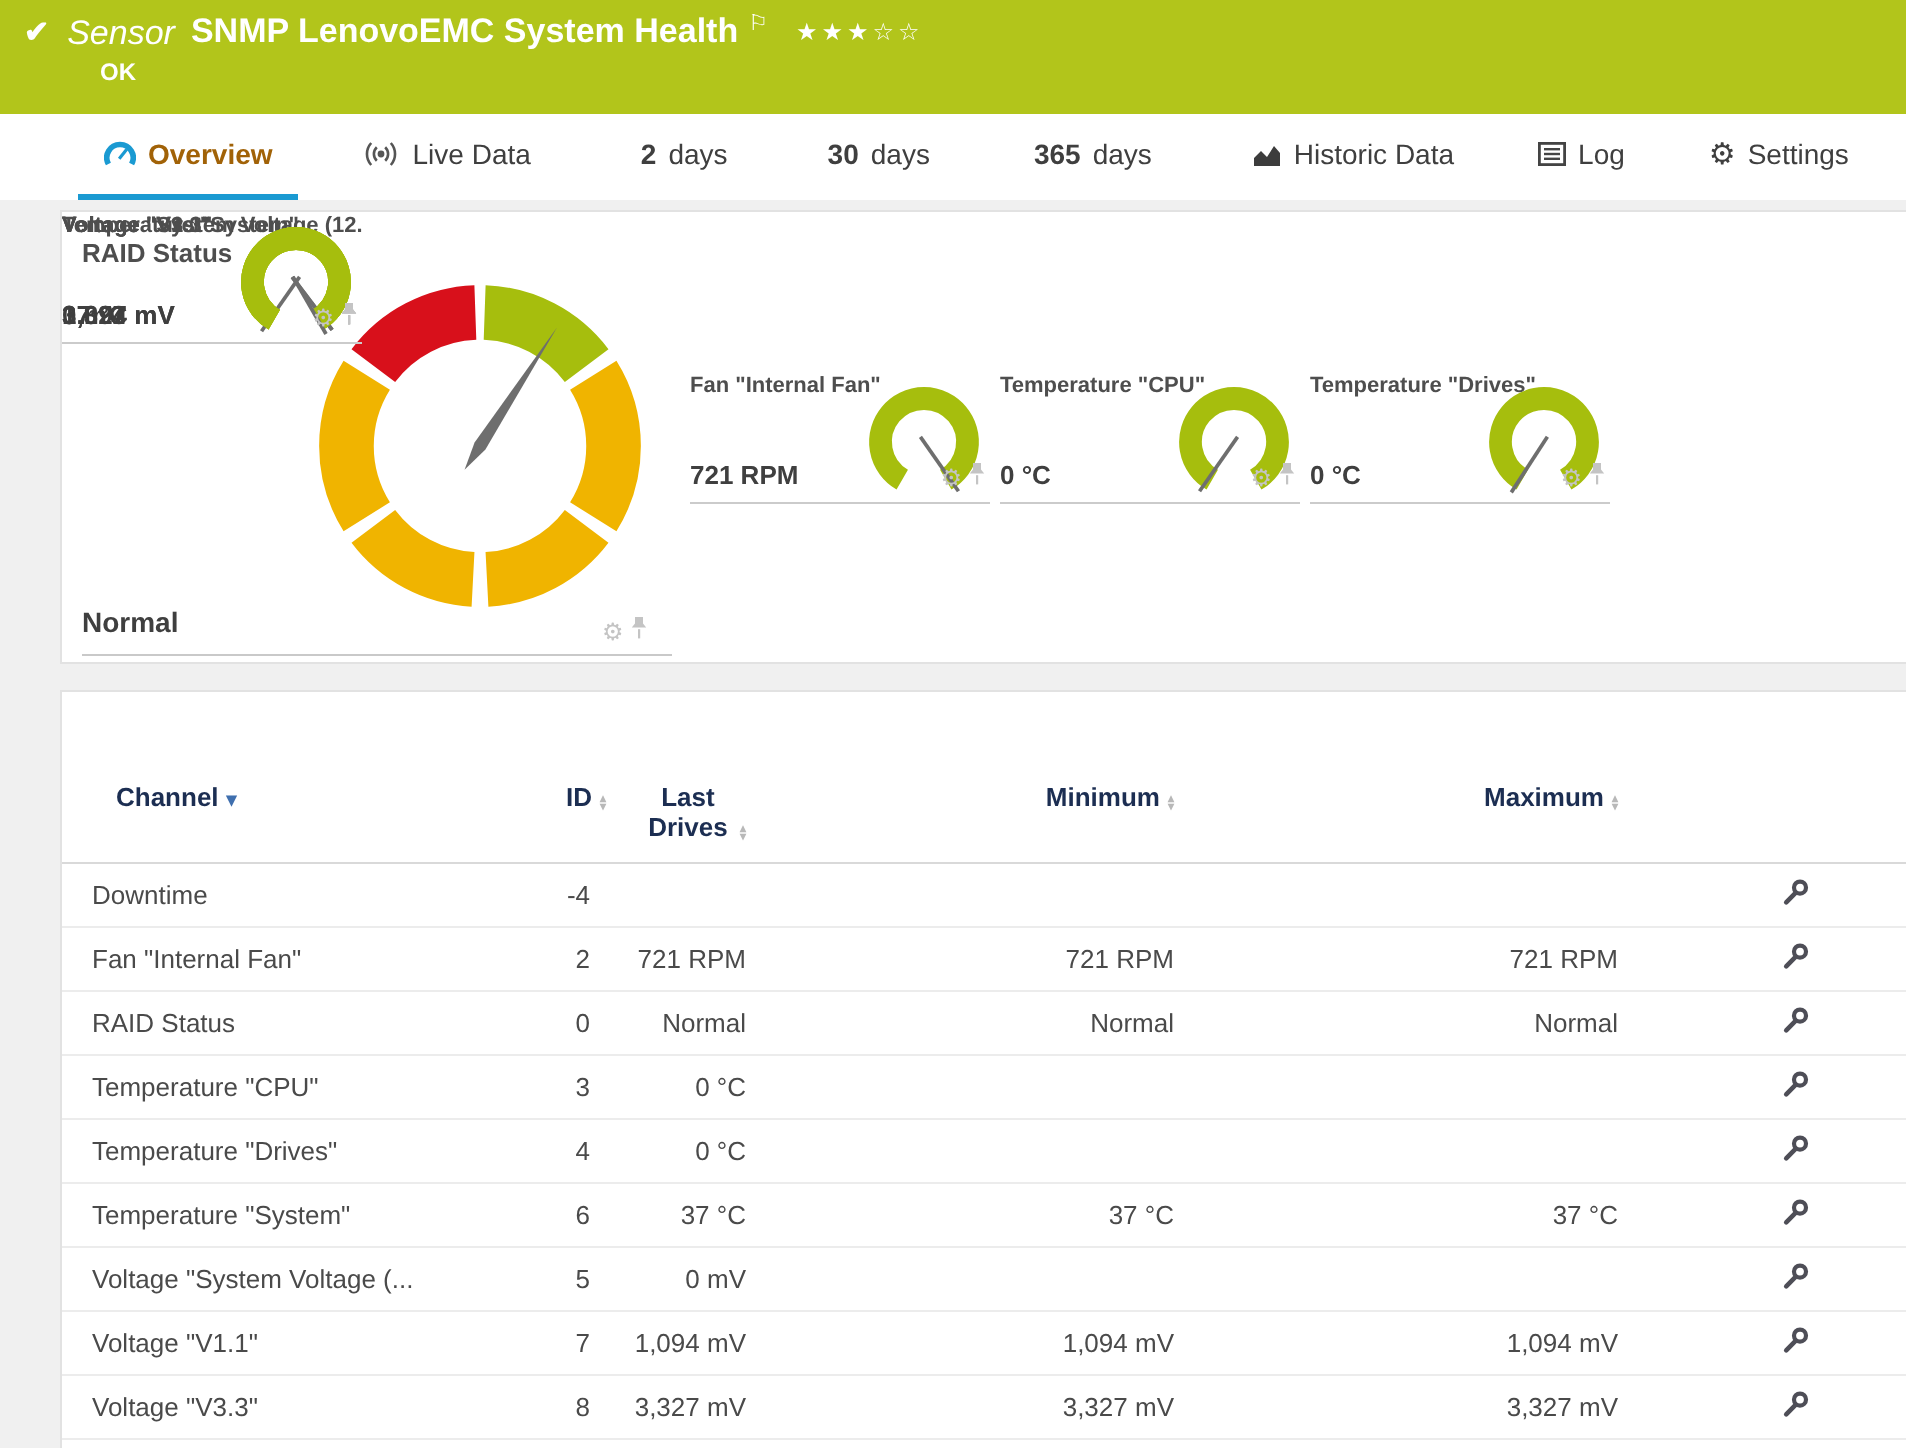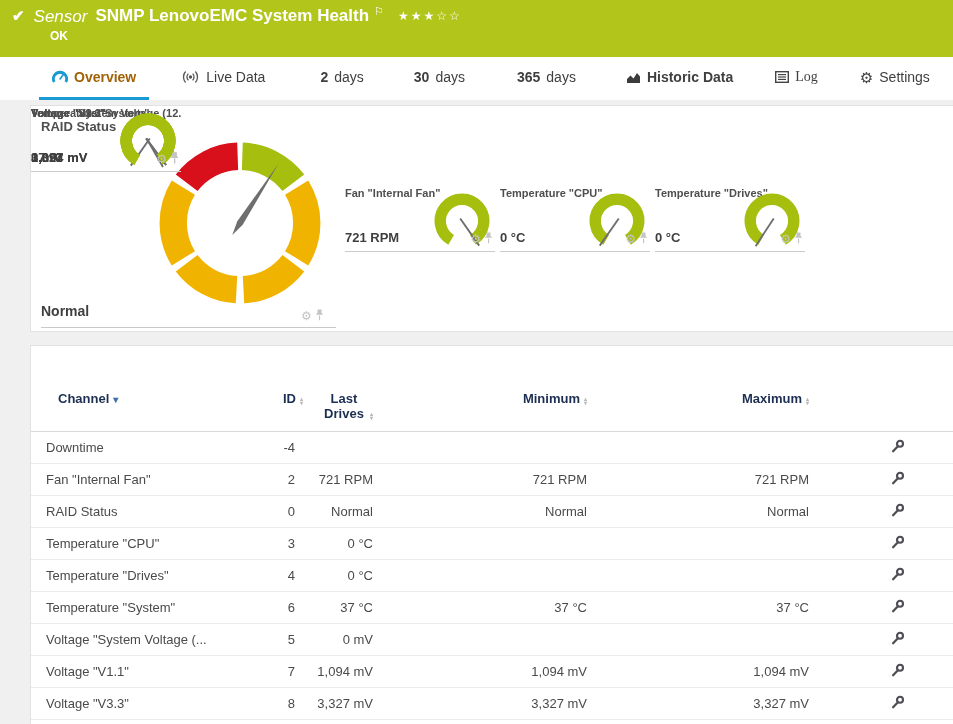--- a/index.html
+++ b/index.html
@@ -22,21 +22,21 @@
 
   
   .tabbar { position:absolute; top:57px; left:0; right:0; height:43px; background:#fff;
             display:flex; align-items:stretch; padding-left:39px; }
   .tab { display:flex; align-items:center; gap:6px; padding:0 13px; font-size:14px;
          color:#3f3f3f; cursor:pointer; border-bottom:3px solid transparent; }
   .tab .num { font-weight:bold; }
   .tab.active { color:#a16207; font-weight:bold; border-bottom-color:#1a9ad2; }
   .tab-ico { display:inline-flex; align-items:center; }
   .t-live { margin-left:19px; } .t-2d { margin-left:29px; } .t-30d { margin-left:24px; }
-  .t-365d { margin-left:26px; } .t-hist { margin-left:24px;font-weight:bold; } .t-log { margin-left:16px;font-family:Liberation Serif, serif; }
+  .t-365d { margin-left:26px; } .t-hist { margin-left:24px; } .t-log { margin-left:16px; }
   .t-set { margin-left:16px; }
   .gear-glyph { font-size:15px; line-height:1; }
 
   
   .panel { position:absolute; background:#fff; border:1px solid #e2e2e2; border-right:none; }
   #panel-gauges { left:30px; top:105px; width:923px; height:227px; }
   #panel-table  { left:30px; top:345px; width:923px; height:379px; border-bottom:none; }
 
   
   .raid-title { position:absolute; left:10px; top:13px; font-size:13px; font-weight:bold; color:#4e4e4e; }

